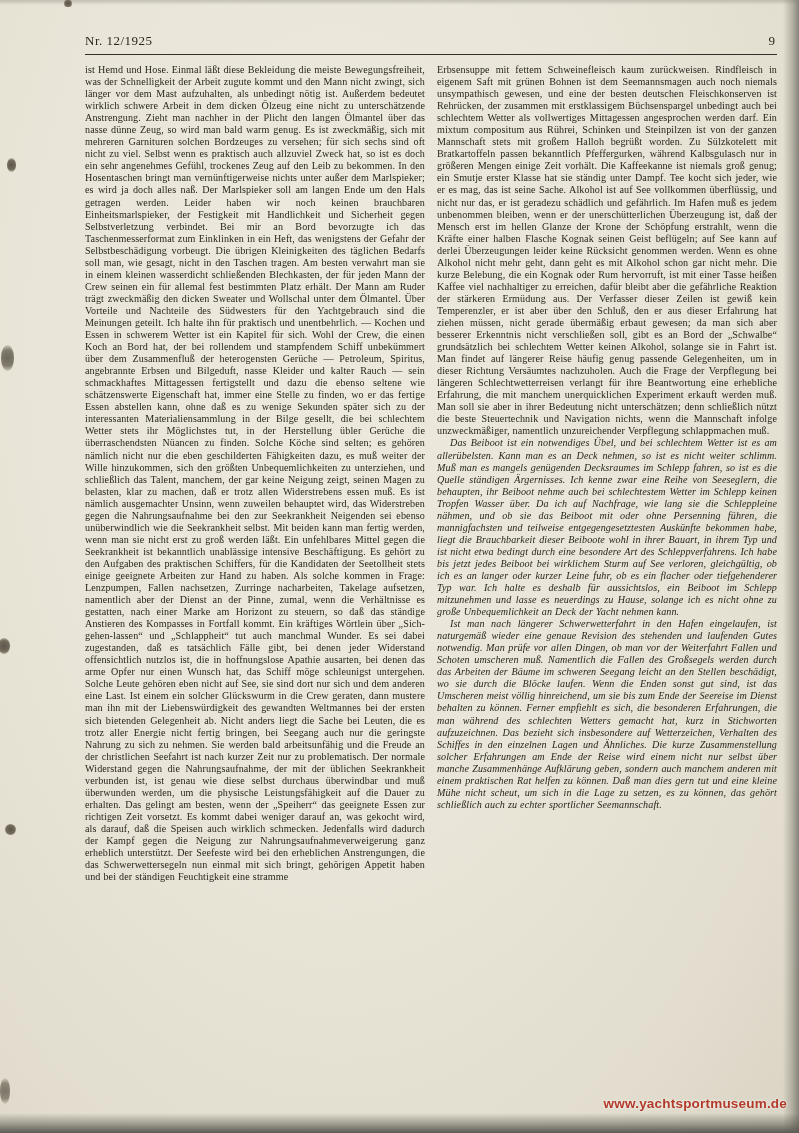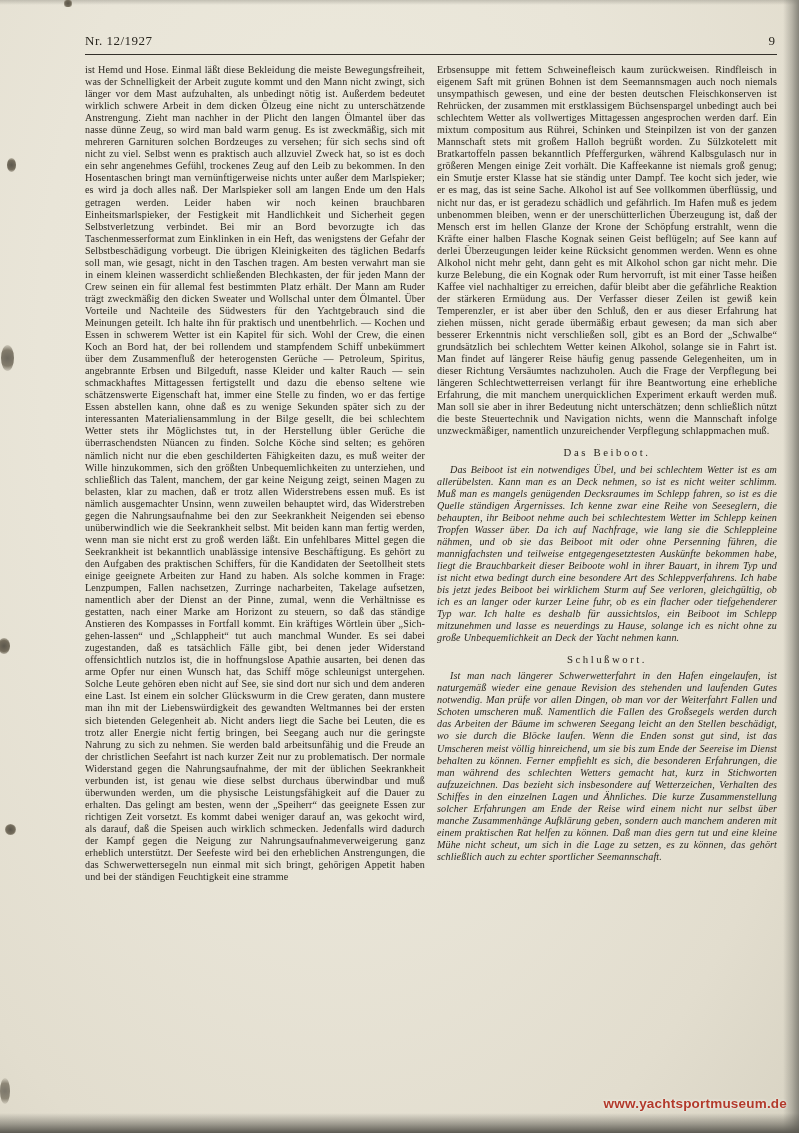--- a/index.html
+++ b/index.html
@@ -81,31 +81,29 @@
   <span class="edge-right"></span>
   <span class="edge-bottom"></span>
   <span class="stain s1"></span>
   <span class="stain s2"></span>
   <span class="stain s3"></span>
   <span class="stain s4"></span>
   <span class="stain s5"></span>
   <span class="stain s6"></span>
 
   <div class="header">
-    <span class="issue">Nr. 12/1927</span>
+    <span class="issue">Nr. 12/1925</span>
     <span class="pageno">9</span>
   </div>
 
   <div class="content">
     <div class="column">
         <p>ist Hemd und Hose. Einmal läßt diese Bekleidung die meiste Bewegungsfreiheit, was der Schnelligkeit der Arbeit zugute kommt und den Mann nicht zwingt, sich länger vor dem Mast aufzuhalten, als unbedingt nötig ist. Außerdem bedeutet wirklich schwere Arbeit in dem dicken Ölzeug eine nicht zu unterschätzende Anstrengung. Zieht man nachher in der Plicht den langen Ölmantel über das nasse dünne Zeug, so wird man bald warm genug. Es ist zweckmäßig, sich mit mehreren Garnituren solchen Bordzeuges zu versehen; für sich sechs sind oft nicht zu viel. Selbst wenn es praktisch auch allzuviel Zweck hat, so ist es doch ein sehr angenehmes Gefühl, trockenes Zeug auf den Leib zu bekommen. In den Hosentaschen bringt man vernünftigerweise nichts unter außer dem Marlspieker; es wird ja doch alles naß. Der Marlspieker soll am langen Ende um den Hals getragen werden. Leider haben wir noch keinen brauchbaren Einheitsmarlspieker, der Festigkeit mit Handlichkeit und Sicherheit gegen Selbstverletzung verbindet. Bei mir an Bord bevorzugte ich das Taschenmesserformat zum Einklinken in ein Heft, das wenigstens der Gefahr der Selbstbeschädigung vorbeugt. Die übrigen Kleinigkeiten des täglichen Bedarfs soll man, wie gesagt, nicht in den Taschen tragen. Am besten verwahrt man sie in einem kleinen wasserdicht schließenden Blechkasten, der für jeden Mann der Crew seinen ein für allemal fest bestimmten Platz erhält. Der Mann am Ruder trägt zweckmäßig den dicken Sweater und Wollschal unter dem Ölmantel. Über Vorteile und Nachteile des Südwesters für den Yachtgebrauch sind die Meinungen geteilt. Ich halte ihn für praktisch und unentbehrlich. — Kochen und Essen in schwerem Wetter ist ein Kapitel für sich. Wohl der Crew, die einen Koch an Bord hat, der bei rollendem und stampfendem Schiff unbekümmert über dem Zusammenfluß der heterogensten Gerüche — Petroleum, Spiritus, angebrannte Erbsen und Bilgeduft, nasse Kleider und kalter Rauch — sein schmackhaftes Mittagessen fertigstellt und dazu die ebenso seltene wie schätzenswerte Eigenschaft hat, immer eine Stelle zu finden, wo er das fertige Essen abstellen kann, ohne daß es zu wenige Sekunden später sich zu der interessanten Materialiensammlung in der Bilge gesellt, die bei schlechtem Wetter stets ihr Möglichstes tut, in der Herstellung übler Gerüche die überraschendsten Nüancen zu finden. Solche Köche sind selten; es gehören nämlich nicht nur die eben geschilderten Fähigkeiten dazu, es muß weiter der Wille hinzukommen, sich den größten Unbequemlichkeiten zu unterziehen, und schließlich das Talent, manchem, der gar keine Neigung zeigt, seinen Magen zu belasten, klar zu machen, daß er trotz allen Widerstrebens essen muß. Es ist nämlich ausgemachter Unsinn, wenn zuweilen behauptet wird, das Widerstreben gegen die Nahrungsaufnahme bei den zur Seekrankheit Neigenden sei ebenso unüberwindlich wie die Seekrankheit selbst. Mit beiden kann man fertig werden, wenn man sie nicht erst zu groß werden läßt. Ein unfehlbares Mittel gegen die Seekrankheit ist bekanntlich unablässige intensive Beschäftigung. Es gehört zu den Aufgaben des praktischen Schiffers, für die Kandidaten der Seetollheit stets einige geeignete Arbeiten zur Hand zu haben. Als solche kommen in Frage: Lenzpumpen, Fallen nachsetzen, Zurringe nacharbeiten, Takelage aufsetzen, namentlich aber der Dienst an der Pinne, zumal, wenn die Verhältnisse es gestatten, nach einer Marke am Horizont zu steuern, so daß das ständige Anstieren des Kompasses in Fortfall kommt. Ein kräftiges Wörtlein über „Sich-gehen-lassen“ und „Schlappheit“ tut auch manchmal Wunder. Es sei dabei zugestanden, daß es tatsächlich Fälle gibt, bei denen jeder Widerstand offensichtlich nutzlos ist, die in hoffnungslose Apathie ausarten, bei denen das arme Opfer nur einen Wunsch hat, das Schiff möge schleunigst untergehen. Solche Leute gehören eben nicht auf See, sie sind dort nur sich und dem anderen eine Last. Ist einem ein solcher Glückswurm in die Crew geraten, dann mustere man ihn mit der Liebenswürdigkeit des gewandten Weltmannes bei der ersten sich bietenden Gelegenheit ab. Nicht anders liegt die Sache bei Leuten, die es trotz aller Energie nicht fertig bringen, bei Seegang auch nur die geringste Nahrung zu sich zu nehmen. Sie werden bald arbeitsunfähig und die Freude an der christlichen Seefahrt ist nach kurzer Zeit nur zu problematisch. Der normale Widerstand gegen die Nahrungsaufnahme, der mit der üblichen Seekrankheit verbunden ist, ist genau wie diese selbst durchaus überwindbar und muß überwunden werden, um die physische Leistungsfähigkeit auf die Dauer zu erhalten. Das gelingt am besten, wenn der „Speiherr“ das geeignete Essen zur richtigen Zeit vorsetzt. Es kommt dabei weniger darauf an, was gekocht wird, als darauf, daß die Speisen auch wirklich schmecken. Jedenfalls wird dadurch der Kampf gegen die Neigung zur Nahrungsaufnahmeverweigerung ganz erheblich unterstützt. Der Seefeste wird bei den erheblichen Anstrengungen, die das Schwerwettersegeln nun einmal mit sich bringt, gehörigen Appetit haben und bei der ständigen Feuchtigkeit eine stramme</p>
       </div>
     <div class="column">
         <p>Erbsensuppe mit fettem Schweinefleisch kaum zurückweisen. Rindfleisch in eigenem Saft mit grünen Bohnen ist dem Seemannsmagen auch noch niemals unsympathisch gewesen, und eine der besten deutschen Fleischkonserven ist Rehrücken, der zusammen mit erstklassigem Büchsenspargel unbedingt auch bei schlechtem Wetter als vollwertiges Mittagessen angesprochen werden darf. Ein mixtum compositum aus Rührei, Schinken und Steinpilzen ist von der ganzen Mannschaft stets mit großem Halloh begrüßt worden. Zu Sülzkotelett mit Bratkartoffeln passen bekanntlich Pfeffergurken, während Kalbsgulasch nur in größeren Mengen einige Zeit vorhält. Die Kaffeekanne ist niemals groß genug; ein Smutje erster Klasse hat sie ständig unter Dampf. Tee kocht sich jeder, wie er es mag, das ist seine Sache. Alkohol ist auf See vollkommen überflüssig, und nicht nur das, er ist geradezu schädlich und gefährlich. Im Hafen muß es jedem unbenommen bleiben, wenn er der unerschütterlichen Überzeugung ist, daß der Mensch erst im hellen Glanze der Krone der Schöpfung erstrahlt, wenn die Kräfte einer halben Flasche Kognak seinen Geist beflügeln; auf See kann auf derlei Überzeugungen leider keine Rücksicht genommen werden. Wenn es ohne Alkohol nicht mehr geht, dann geht es mit Alkohol schon gar nicht mehr. Die kurze Belebung, die ein Kognak oder Rum hervorruft, ist mit einer Tasse heißen Kaffee viel nachhaltiger zu erreichen, dafür bleibt aber die gefährliche Reaktion der stärkeren Ermüdung aus. Der Verfasser dieser Zeilen ist gewiß kein Temperenzler, er ist aber über den Schluß, den er aus dieser Erfahrung hat ziehen müssen, nicht gerade übermäßig erbaut gewesen; da man sich aber besserer Erkenntnis nicht verschließen soll, gibt es an Bord der „Schwalbe“ grundsätzlich bei schlechtem Wetter keinen Alkohol, solange sie in Fahrt ist. Man findet auf längerer Reise häufig genug passende Gelegenheiten, um in dieser Richtung Versäumtes nachzuholen. Auch die Frage der Verpflegung bei längeren Schlechtwetterreisen verlangt für ihre Beantwortung eine erhebliche Erfahrung, die mit manchem unerquicklichen Experiment erkauft werden muß. Man soll sie aber in ihrer Bedeutung nicht unterschätzen; denn schließlich nützt die beste Steuertechnik und Navigation nichts, wenn die Mannschaft infolge unzweckmäßiger, namentlich unzureichender Verpflegung schlappmachen muß.</p>
-        <h3>Das Beiboot.</h3>
         <p class="indent">Das Beiboot ist ein notwendiges Übel, und bei schlechtem Wetter ist es am allerübelsten. Kann man es an Deck nehmen, so ist es nicht weiter schlimm. Muß man es mangels genügenden Decksraumes im Schlepp fahren, so ist es die Quelle ständigen Ärgernisses. Ich kenne zwar eine Reihe von Seeseglern, die behaupten, ihr Beiboot nehme auch bei schlechtestem Wetter im Schlepp keinen Tropfen Wasser über. Da ich auf Nachfrage, wie lang sie die Schleppleine nähmen, und ob sie das Beiboot mit oder ohne Persenning führen, die mannigfachsten und teilweise entgegengesetztesten Auskünfte bekommen habe, liegt die Brauchbarkeit dieser Beiboote wohl in ihrer Bauart, in ihrem Typ und ist nicht etwa bedingt durch eine besondere Art des Schleppverfahrens. Ich habe bis jetzt jedes Beiboot bei wirklichem Sturm auf See verloren, gleichgültig, ob ich es an langer oder kurzer Leine fuhr, ob es ein flacher oder tiefgehenderer Typ war. Ich halte es deshalb für aussichtslos, ein Beiboot im Schlepp mitzunehmen und lasse es neuerdings zu Hause, solange ich es nicht ohne zu große Unbequemlichkeit an Deck der Yacht nehmen kann.</p>
-        <h3>Schlußwort.</h3>
         <p class="indent">Ist man nach längerer Schwerwetterfahrt in den Hafen eingelaufen, ist naturgemäß wieder eine genaue Revision des stehenden und laufenden Gutes notwendig. Man prüfe vor allen Dingen, ob man vor der Weiterfahrt Fallen und Schoten umscheren muß. Namentlich die Fallen des Großsegels werden durch das Arbeiten der Bäume im schweren Seegang leicht an den Stellen beschädigt, wo sie durch die Blöcke laufen. Wenn die Enden sonst gut sind, ist das Umscheren meist völlig hinreichend, um sie bis zum Ende der Seereise im Dienst behalten zu können. Ferner empfiehlt es sich, die besonderen Erfahrungen, die man während des schlechten Wetters gemacht hat, kurz in Stichworten aufzuzeichnen. Das bezieht sich insbesondere auf Wetterzeichen, Verhalten des Schiffes in den einzelnen Lagen und Ähnliches. Die kurze Zusammenstellung solcher Erfahrungen am Ende der Reise wird einem nicht nur selbst über manche Zusammenhänge Aufklärung geben, sondern auch manchem anderen mit einem praktischen Rat helfen zu können. Daß man dies gern tut und eine kleine Mühe nicht scheut, um sich in die Lage zu setzen, es zu können, das gehört schließlich auch zu echter sportlicher Seemannschaft.</p>
       </div>
   </div>
 
   <div class="watermark" style="color: rgb(178, 58, 43);">www.yachtsportmuseum.de</div>
 </div>
 
 </body></html>

